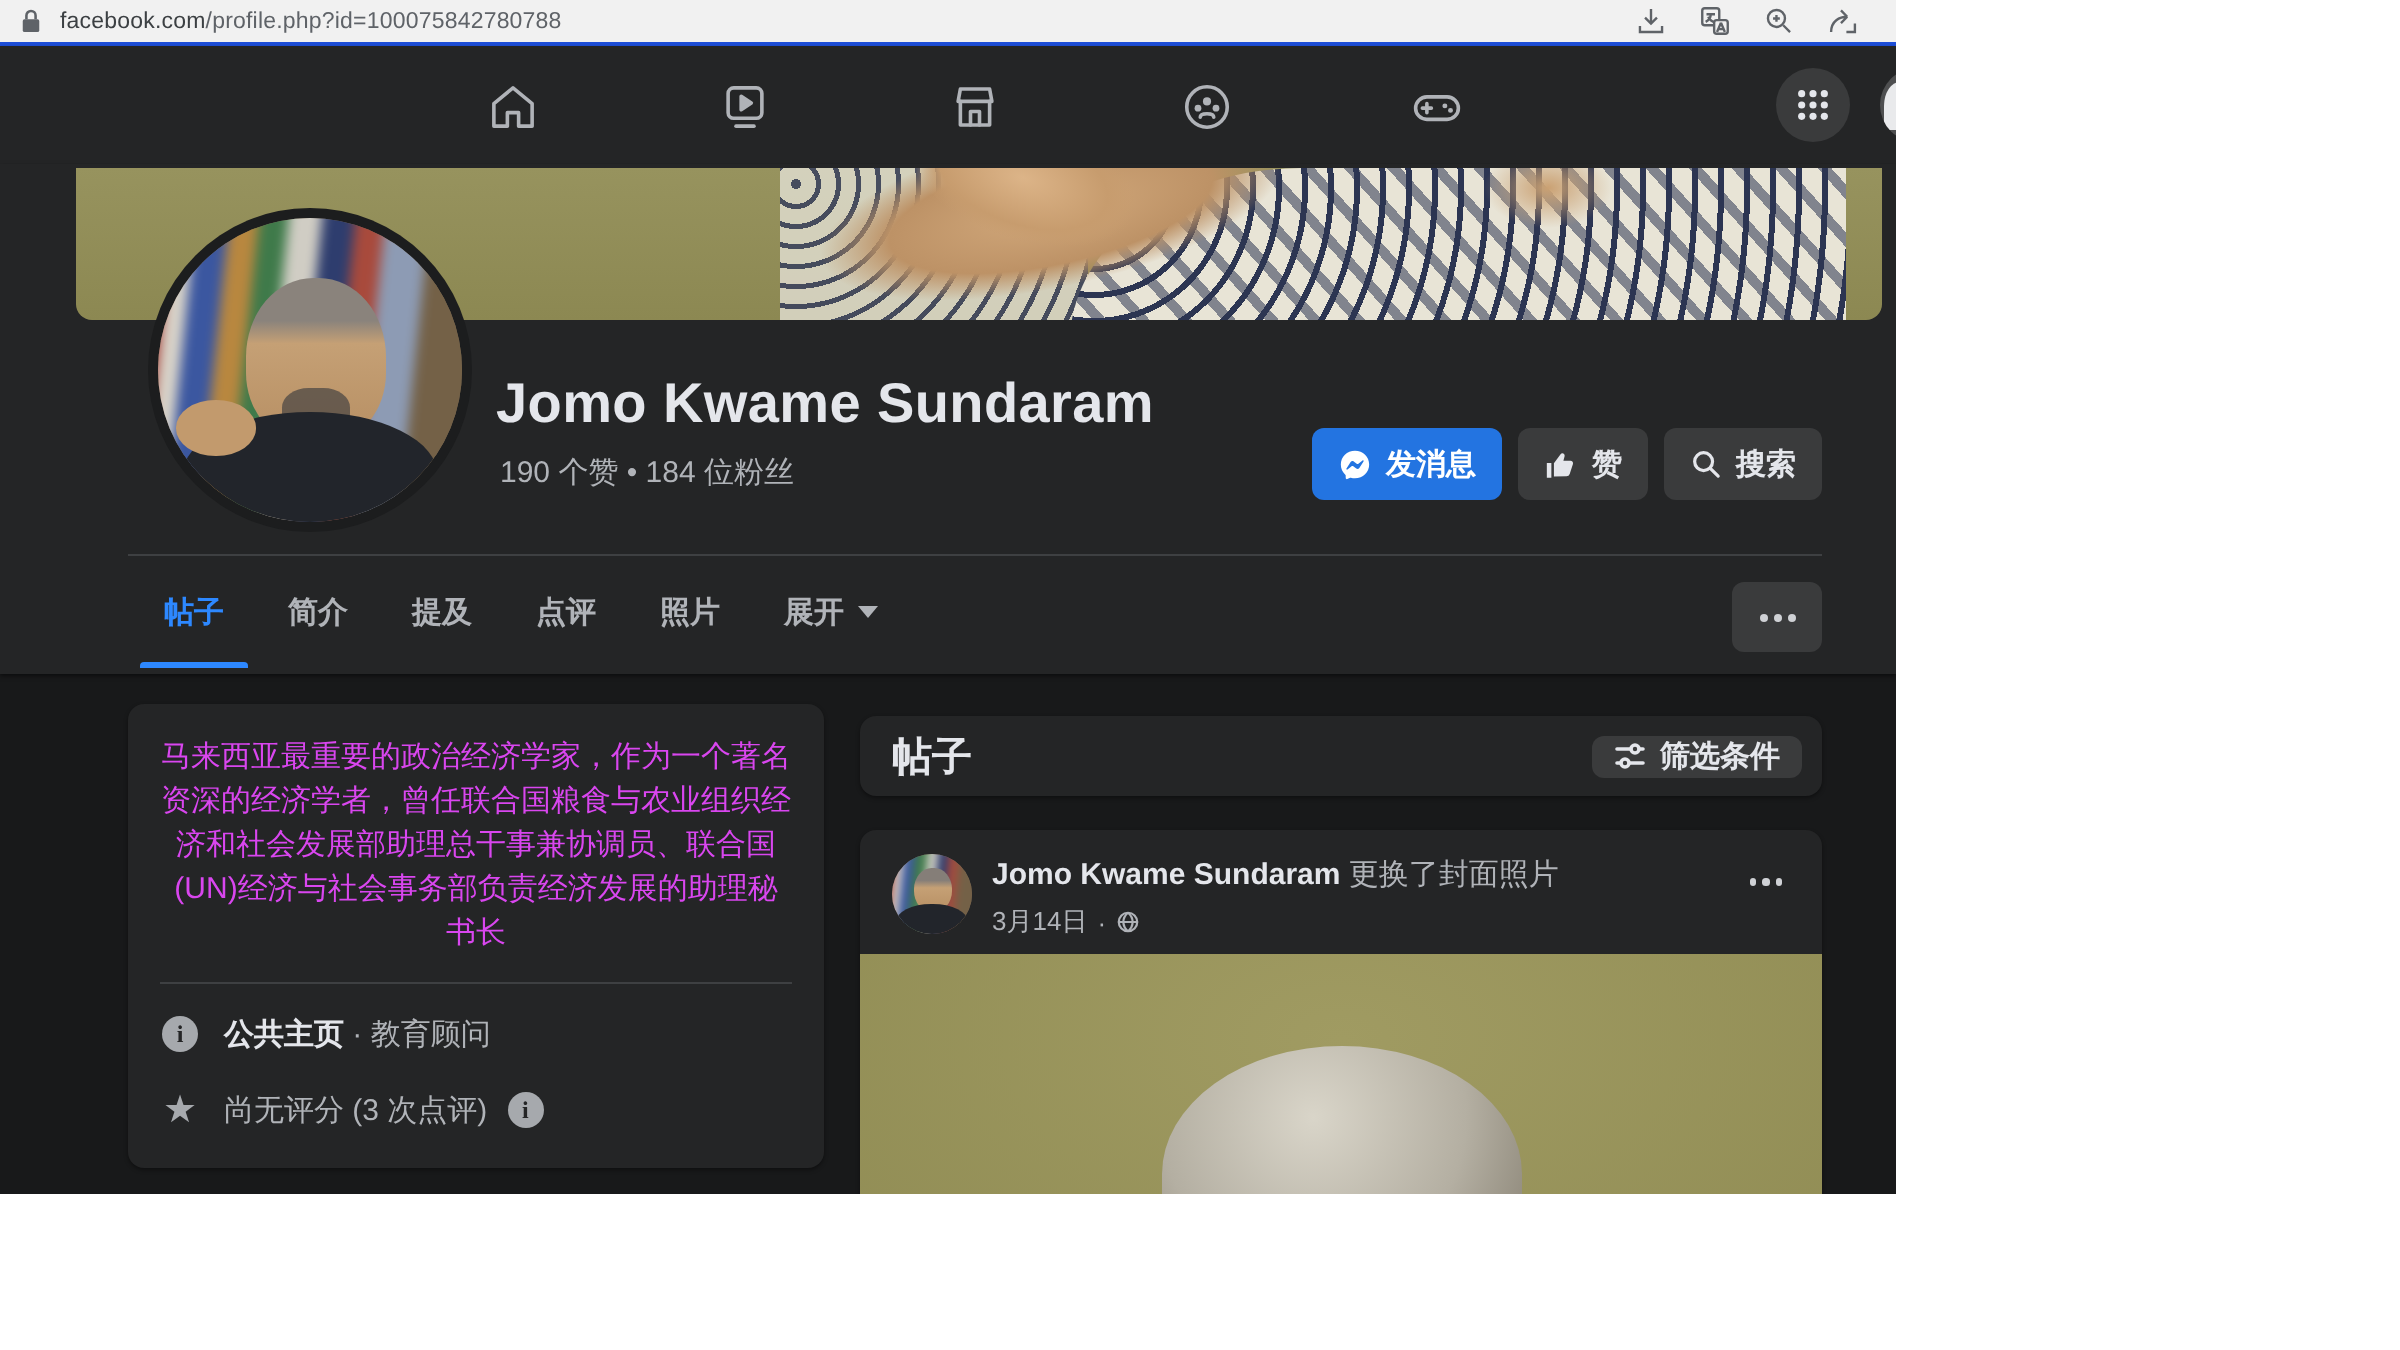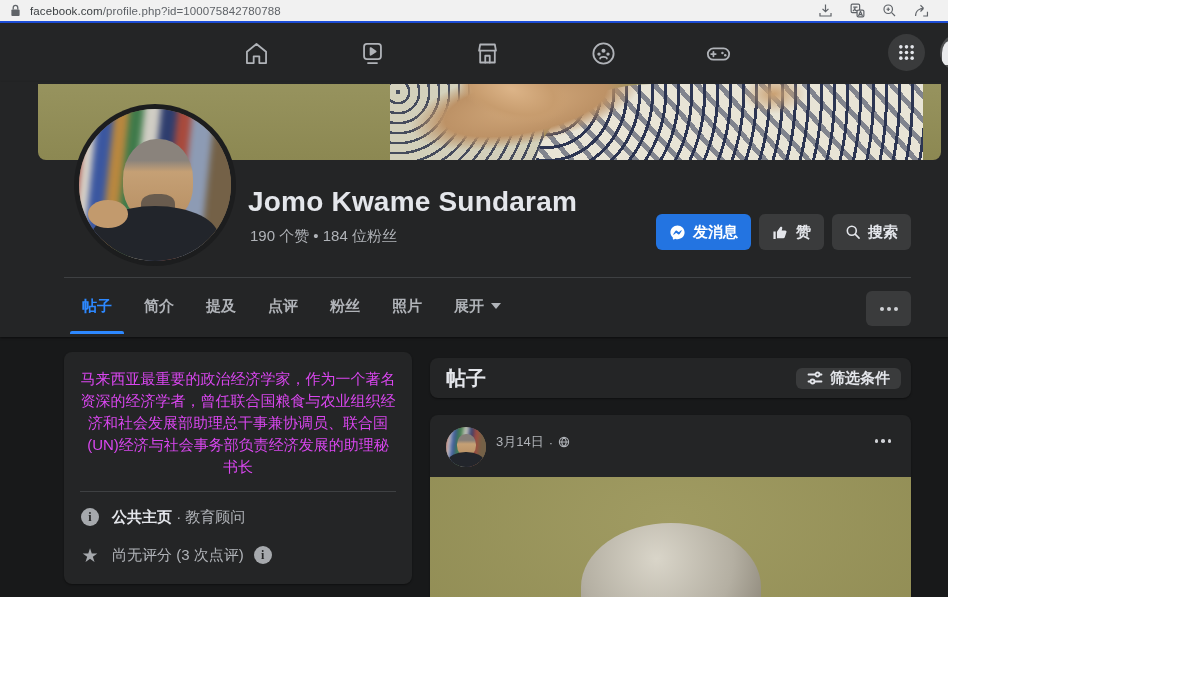--- a/index.html
+++ b/index.html
@@ -253,23 +253,20 @@
       <div class="tab">
           <span>简介</span>
         </div>
       <div class="tab">
           <span>提及</span>
         </div>
       <div class="tab">
           <span>点评</span>
         </div>
       <div class="tab">
-          <span>粉丝</span>
-        </div>
-      <div class="tab">
           <span>照片</span>
         </div>
       <div class="tab">
           <span>展开</span>
           <span class="caret"></span>
         </div>
     </div>
     <div class="more-btn">
       <span class="dot3"></span>
         <span class="dot3"></span>
@@ -308,20 +305,21 @@
   </div>
 
   <div class="post-card">
     <div class="post-header">
       <div class="post-avatar">
         <div class="flags"></div>
           <div class="face"></div>
           <div class="suit"></div>
       </div>
       <div class="post-head-text">
+        <div class="post-line1"><span class="author">Jomo Kwame Sundaram</span><span> 更换了封面照片</span></div>
         <div class="post-line2">
           <span>3月14日</span>
           <span>·</span>
           <svg viewBox="0 0 14 14">
             <circle cx="7" cy="7" r="5.4"></circle>
               <path d="M1.6 7 h10.8 M7 1.6 c-3.6 3 -3.6 7.8 0 10.8 M7 1.6 c3.6 3 3.6 7.8 0 10.8"></path>
           </svg>
         </div>
       </div>
       <div class="post-more">

